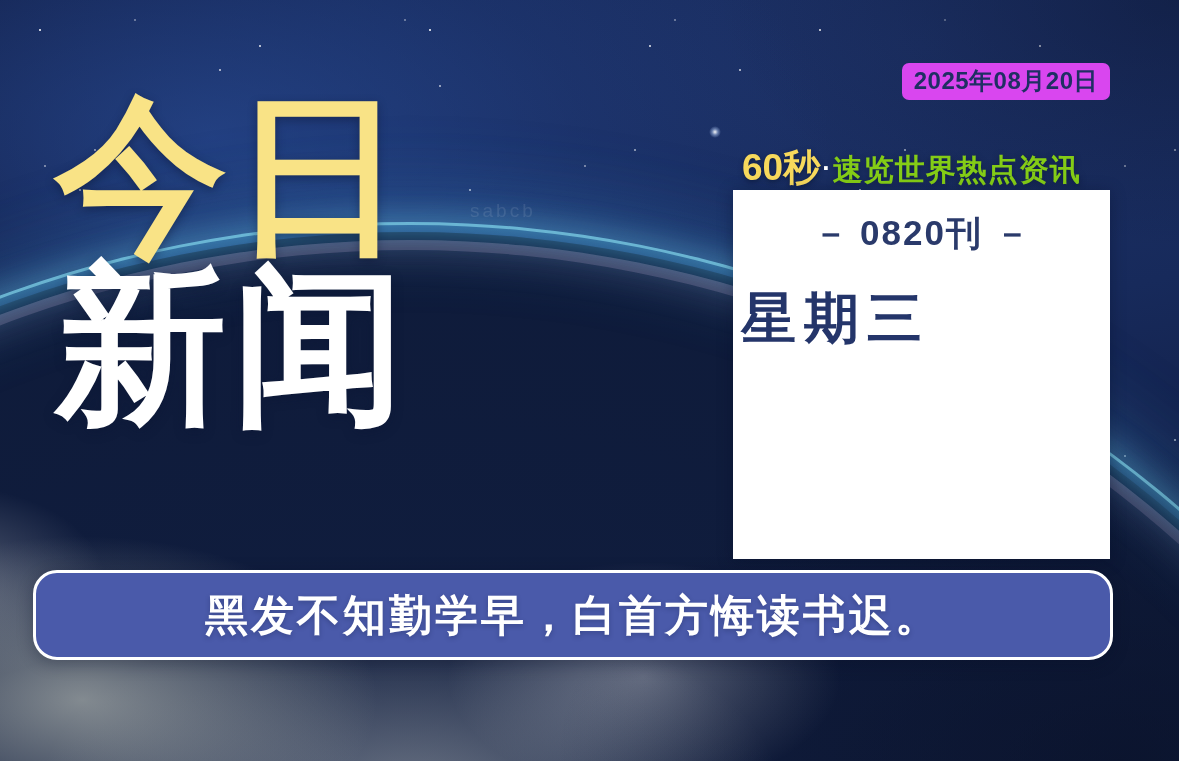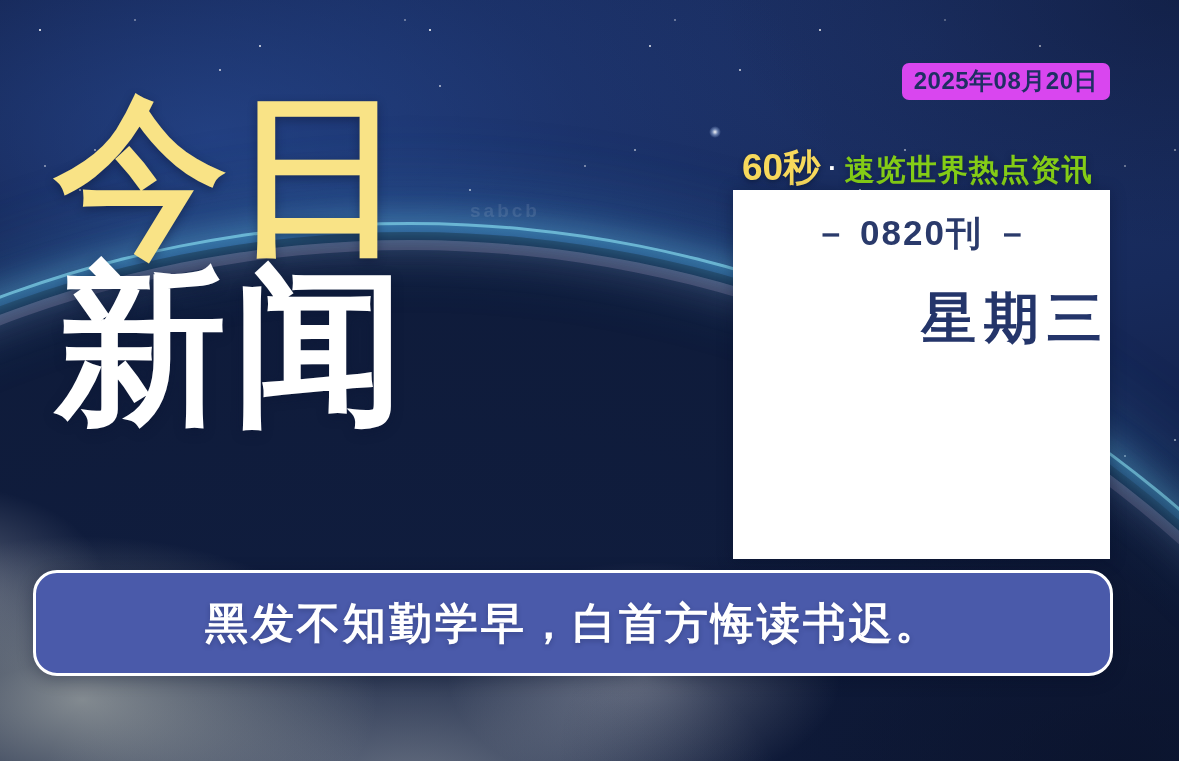--- a/index.html
+++ b/index.html
@@ -195,21 +195,21 @@
     white-space: nowrap;
   }
 
   
   .tagline {
     position: absolute;
     left: 742px;
     top: 143px;
     display: flex;
     align-items: baseline;
-    gap: 6px;
+    gap: 0;
     white-space: nowrap;
   }
   .tagline .sec {
     font-size: 37px;
     font-weight: 700;
     color: #F7D95C;
     letter-spacing: 0px;
     text-shadow: 0 2px 5px rgba(8,16,44,0.55);
   }
   .tagline .dot {
@@ -257,21 +257,21 @@
   }
   .issue-row .dash {
     font-weight: 700;
     letter-spacing: 0;
   }
   .weekday-row {
     position: absolute;
     top: 92px;
     left: 0;
     right: 0;
-    text-align: right;
+    text-align: left;
     color: #24356A;
     font-size: 55px;
     font-weight: 700;
     letter-spacing: 8px;
     text-indent: 8px;
     white-space: nowrap;
   }
   .lunar-row {
     position: absolute;
     top: 188px;
@@ -283,21 +283,21 @@
     white-space: nowrap;
     
   }
 
   
   .quote-bar {
     position: absolute;
     left: 33px;
     top: 570px;
     width: 1080px;
-    height: 106px;
+    height: 90px;
     box-sizing: border-box;
     background: #4A5AAA;
     border: 3px solid #FFFFFF;
     border-radius: 24px;
     display: flex;
     align-items: center;
     justify-content: center;
     box-shadow: 0 4px 16px rgba(5,12,36,0.30);
   }
   .quote-text {
@@ -311,21 +311,21 @@
   }
 
   
   .watermark {
     position: absolute;
     left: 470px;
     top: 200px;
     color: rgba(255,255,255,0.10);
     font-size: 19px;
     letter-spacing: 3px;
-    font-weight: 700;
+    font-weight: 400;
     pointer-events: none;
     text-align: center;
   }
 </style>
 </head>
 <body>
 
 <div id="poster">
 
   <div class="bg-space"></div>

